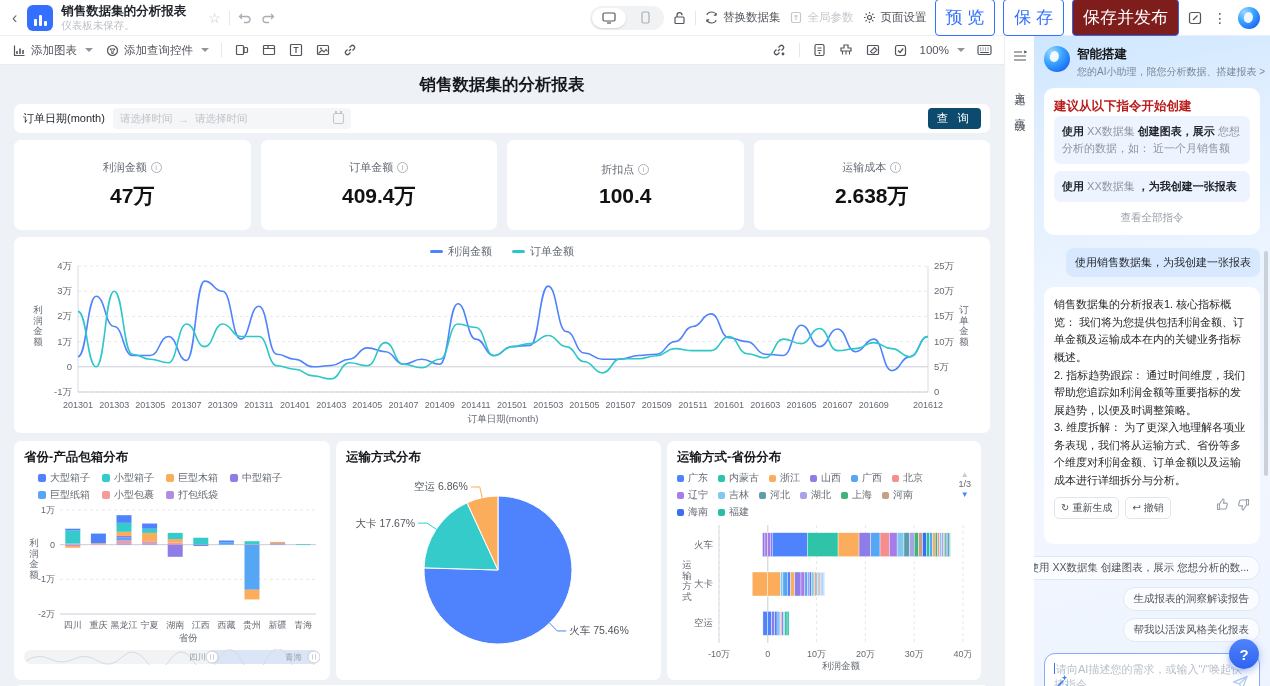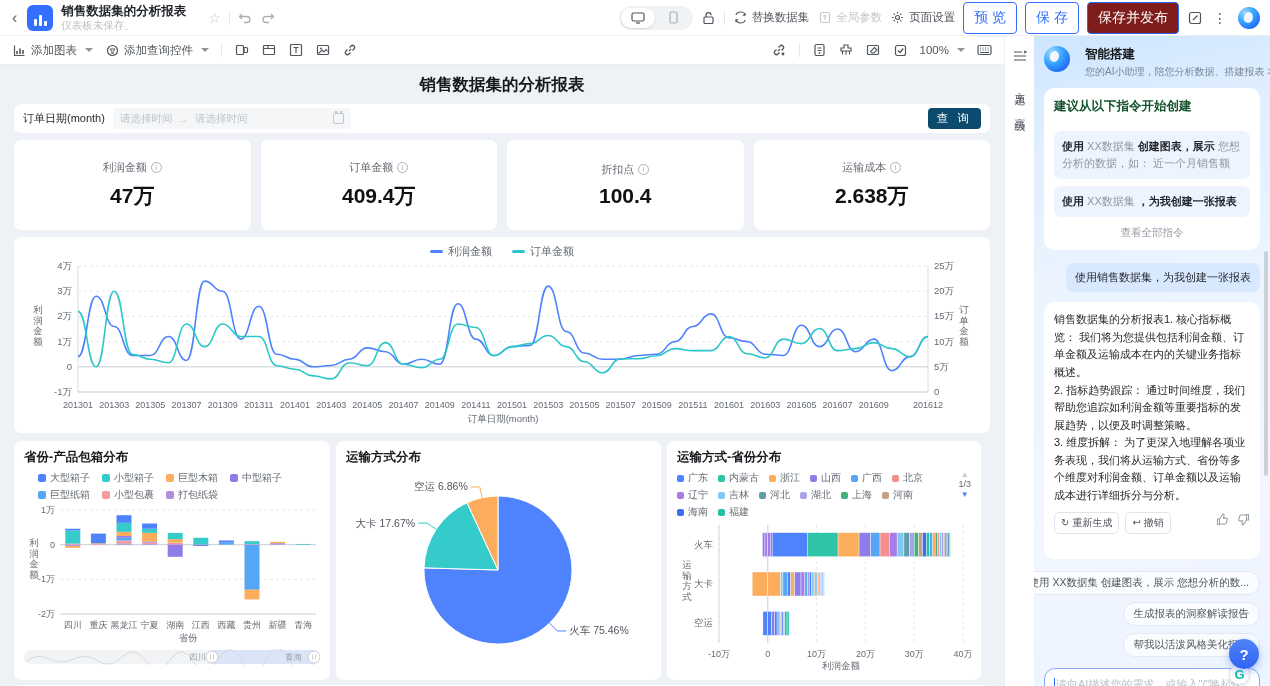--- a/index.html
+++ b/index.html
@@ -15,21 +15,21 @@
   .ttl{line-height:1.15}
   .ttl .t1{font-size:12.5px;font-weight:bold;color:#1f2329}
   .ttl .t2{font-size:10.5px;color:#bbbfc4}
   .ghost{color:#c4c8cd;font-size:14px}
   .vdiv{width:1px;height:14px;background:#e4e7ea}
   .devtoggle{display:flex;align-items:center;background:#f1f2f4;border-radius:13px;height:24px;padding:2px;gap:2px}
   .devtoggle .seg{width:34px;height:20px;border-radius:11px;display:flex;align-items:center;justify-content:center}
   .devtoggle .on{background:#fff;box-shadow:0 1px 2px rgba(0,0,0,.12)}
   .tb-act{display:flex;align-items:center;gap:4px;color:#51565d;font-size:11.5px;cursor:pointer}
   .tb-act.dis{color:#c4c8cd}
-  .btn{border-radius:4px;padding:6px 10px;font-size:14px;cursor:pointer;white-space:nowrap}
+  .btn{border-radius:4px;padding:6px 10px;font-size:17px;cursor:pointer;white-space:nowrap}
   .btn.line{border:1px solid #3370ff;color:#3370ff;background:#fff}
   .btn.fill{background:#7f1d1d;color:#fff;border:1px solid #2b66f6}
   .kebab{font-size:14px;color:#51565d;padding:0 3px}
   .orb{width:22px;height:22px;border-radius:50%;background:radial-gradient(circle at 30% 25%,#9fd8ff 0%,#38a6ff 40%,#1f68f5 80%);position:relative}
   .orb:after{content:"";position:absolute;left:6px;top:5px;width:9px;height:11px;border-radius:50% 60% 50% 50%;background:#fff;opacity:.9;transform:rotate(18deg)}
   
   .main{display:flex;height:650px}
   .left-col{width:1004px;display:flex;flex-direction:column;min-width:0}
   .toolbar2{height:29px;display:flex;align-items:center;justify-content:space-between;padding:0 12px;background:#fff;border-bottom:1px solid #e9ecf0}
   .t2-left,.t2-right{display:flex;align-items:center;gap:12px;color:#51565d;font-size:11.5px}
@@ -65,26 +65,26 @@
   .minileg .sw{width:8px;height:8px;border-radius:2px}
   .legwrap{display:flex;align-items:flex-start}
   .pager{margin-left:auto;display:flex;flex-direction:column;align-items:center;font-size:9px;color:#646a73;line-height:1.15;padding-top:4px}
   .pager .up{color:#c5c9d1;font-size:8px}
   .pager .dn{color:#4e83fd;font-size:8px;cursor:pointer}
   
   .mini-sidebar{width:30px;background:#fff;border-left:1px solid #edeff2;display:flex;flex-direction:column;align-items:center;padding-top:12px;gap:20px}
   .vtext{writing-mode:vertical-rl;font-size:11px;color:#51565d;letter-spacing:3px;cursor:pointer}
   
   .ai-panel{width:236px;position:relative;background:linear-gradient(168deg,#cde6ff 0%,#dfeeff 14%,#ecf4ff 38%,#f1f6ff 70%,#eef4ff 100%);padding:10px 10px 0;display:flex;flex-direction:column;overflow:hidden}
-  .ai-head{display:flex;align-items:flex-start;gap:15px}
+  .ai-head{display:flex;align-items:flex-start;gap:7px}
   .ai-head .orb{width:26px;height:26px;flex:none}
   .ai-head .h1{font-size:12.5px;font-weight:bold;color:#16181c}
   .ai-head .h2{font-size:10px;color:#7b8794;margin-top:2px;white-space:nowrap}
   .sg-card{background:#fff;border-radius:10px;padding:10px;margin-top:9px}
-  .sg-card h4{font-size:12.5px;font-weight:bold;margin-bottom:16px;color:#14532d}
+  .sg-card h4{font-size:12.5px;font-weight:bold;margin-bottom:1px;color:#b91c1c}
   .sg-chip{background:#eef4ff;border-radius:7px;padding:7px 8px;font-size:11px;line-height:1.55;margin-bottom:7px;cursor:pointer}
   .sg-chip .em{color:#1f2329;font-weight:bold}
   .sg-chip .dim{color:#8f959e}
   .sg-more{text-align:center;font-size:10.5px;color:#9aa0a8;cursor:pointer;padding-top:2px}
   .u-bubble{align-self:flex-end;background:#d8e9ff;border-radius:8px;padding:7px 9px;font-size:11px;margin-top:13px;color:#1f2329;cursor:default}
   .ai-reply{background:#fff;border-radius:10px;padding:9px 10px 8px;font-size:11px;line-height:1.6;margin-top:10px;white-space:pre-line;color:#26282c}
   .reply-foot{display:flex;align-items:center;gap:6px;margin-top:7px}
   .rf-btn{border:1px solid #e1e4e9;border-radius:5px;padding:2px 6px;font-size:10px;color:#51565d;display:flex;align-items:center;gap:3px;cursor:pointer;background:#fff}
   .thumbs{margin-left:auto;display:flex;gap:8px;color:#9aa0a8}
   .q-chips{display:flex;flex-direction:column;align-items:flex-end;gap:7px;margin-top:12px}

